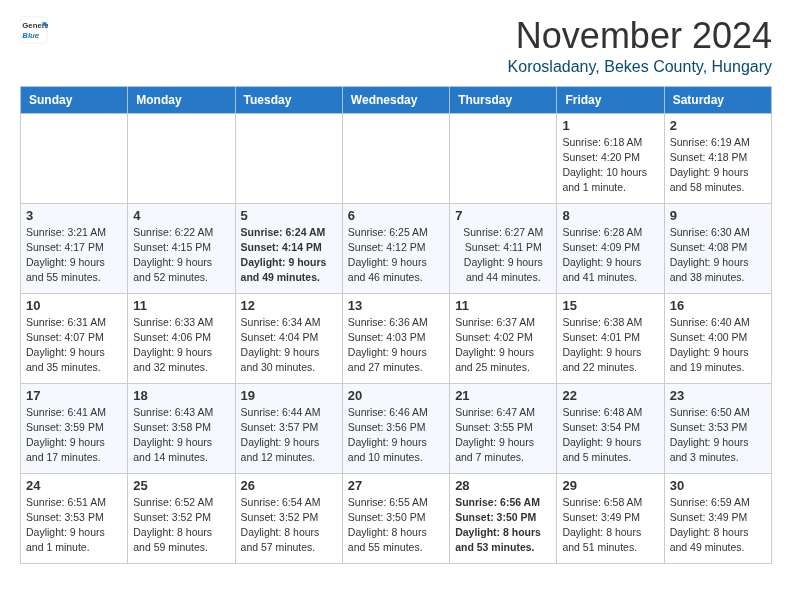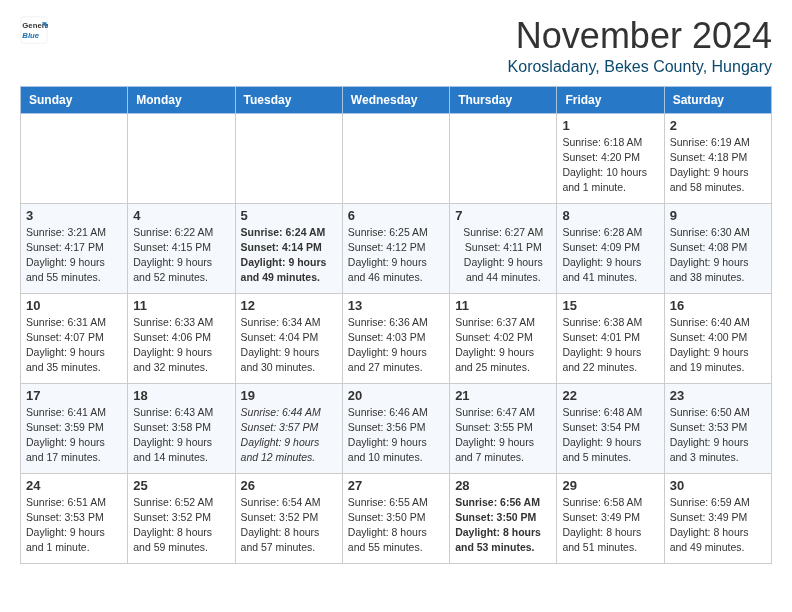--- a/index.html
+++ b/index.html
@@ -245,21 +245,21 @@
         </td>
         <td>
           <span class="day-num">18</span>
           <div class="day-info" style="white-space: pre-line;">Sunrise: 6:43 AM
 Sunset: 3:58 PM
 Daylight: 9 hours
 and 14 minutes.</div>
         </td>
         <td>
           <span class="day-num">19</span>
-          <div class="day-info" style="white-space: pre-line; font-style: italic;">Sunrise: 6:44 AM
+          <div class="day-info" style="white-space: pre-line;">Sunrise: 6:44 AM
 Sunset: 3:57 PM
 Daylight: 9 hours
 and 12 minutes.</div>
         </td>
         <td>
           <span class="day-num">20</span>
           <div class="day-info" style="white-space: pre-line;">Sunrise: 6:46 AM
 Sunset: 3:56 PM
 Daylight: 9 hours
 and 10 minutes.</div>

